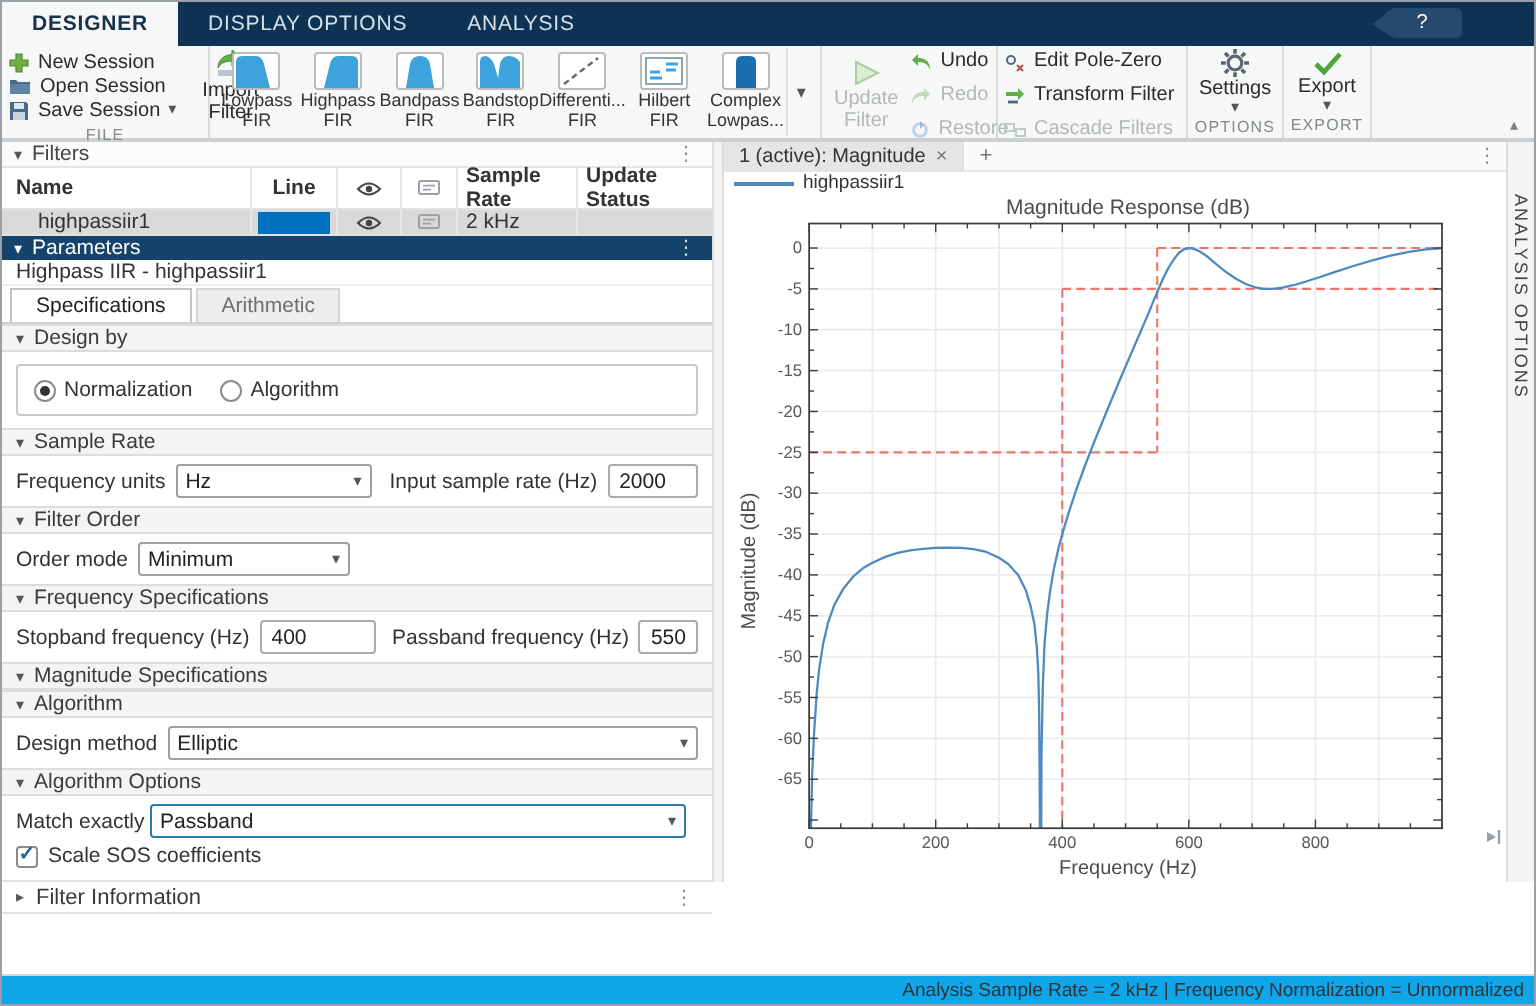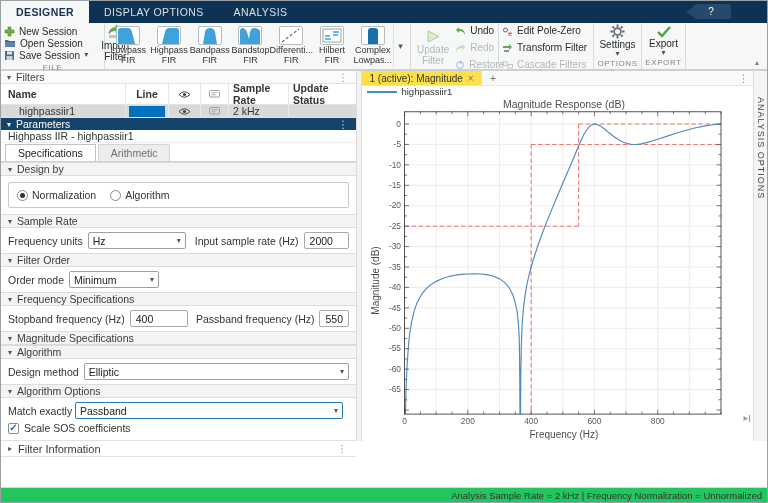--- a/index.html
+++ b/index.html
@@ -68,37 +68,37 @@
   .cbox { width:11px; height:11px; border:1px solid #8b8b8b; border-radius:2px; background:#fff; display:flex; align-items:center; justify-content:center; font-size:10px; color:#2a6496; font-weight:bold; line-height:1; }
   .fi-row { height:17px; display:flex; align-items:center; gap:6px; padding:0 7px; border-top:1px solid #e2e2e2; border-bottom:1px solid #e2e2e2; color:#3a3a3a; font-size:11px; flex:0 0 auto; margin-top:2px;}
 
   
   .divider { width:7px; background:#f2f2f3; border-left:1px solid #dcdcdc; border-right:1px solid #dcdcdc; position:relative; }
   .divider .handle { position:absolute; top:8px; left:1px; color:#9aa; font-size:9px; line-height:1; }
 
   
   .figure { width:391px; display:flex; flex-direction:column; position:relative; background:#fff; }
   .ftabbar { height:17px; display:flex; align-items:center; background:#fafafa; border-bottom:1px solid #e6e6e6; font-size:10px; color:#333; }
-  .ftab { display:flex; align-items:center; gap:5px; padding:0 7px; height:100%; background:#fde047; border-right:1px solid #e0e0e0; }
+  .ftab { display:flex; align-items:center; gap:5px; padding:0 7px; height:100%; background:#e5e5e5; border-right:1px solid #e0e0e0; }
   .ftab .fclose { color:#777; font-size:10px; }
   .fplus { padding:0 8px; color:#777; font-size:11px; }
   .legend { height:13px; display:flex; align-items:center; gap:4px; padding-left:5px; font-size:9.5px; color:#333; }
   .legend-line { width:30px; height:2px; }
   .ctitle { height:12px; margin-left:22px; width:359px; text-align:center; font-size:10.5px; color:#4d4d4d; }
   .xlabel { height:14px; margin-left:22px; width:359px; text-align:center; font-size:10px; color:#4d4d4d; }
   .ylabel { position:absolute; left:-22px; top:204px; width:70px; text-align:center; font-size:10px; color:#4d4d4d; transform:rotate(-90deg); }
   svg { display:block; font-family:"Liberation Sans", sans-serif; }
   .fig-corner { position:absolute; right:2px; bottom:18px; color:#9aa0a6; font-size:9px; }
 
   
   .strip { width:15px; background:#f4f4f5; border-left:1px solid #dcdcdd; display:flex; flex-direction:column; align-items:center; padding-top:26px; }
   .strip-label { writing-mode:vertical-rl; font-size:9px; letter-spacing:1px; color:#444; white-space:nowrap; }
 
   
-  .statusbar { height:15px; flex:0 0 auto; background:#22c55e; border-top:1px solid #d7d7d8; display:flex; align-items:center; justify-content:flex-end; padding-right:5px; font-size:9.5px; color:#333;margin-top:46px; }
+  .statusbar { height:15px; flex:0 0 auto; background:#0ea5e9; border-top:1px solid #d7d7d8; display:flex; align-items:center; justify-content:flex-end; padding-right:5px; font-size:9.5px; color:#333;margin-top:46px; }
 
   .ic { display:inline-block; vertical-align:middle; }
 </style>
 </head>
 <body>
 
 <div class="win">
 
   <div class="tabbar">
     <div class="tab active">DESIGNER</div>
@@ -411,21 +411,21 @@
         <span class="plabel" style="margin-left:4px">Input sample rate (Hz)</span>
         <span class="tinput" style="flex:1">2000</span>
       </div>
 
       <div class="sec-hdr">
         <span class="tri">▾</span>
           <span>Filter Order</span>
       </div>
       <div class="prow">
         <span class="plabel">Order mode</span>
-        <span class="tselect" style="width:90px">
+        <span class="tselect" style="width:106px">
             <span class="grow">Minimum</span>
             <span class="caret">▾</span>
           </span>
       </div>
 
       <div class="sec-hdr">
         <span class="tri">▾</span>
           <span>Frequency Specifications</span>
       </div>
       <div class="prow">

